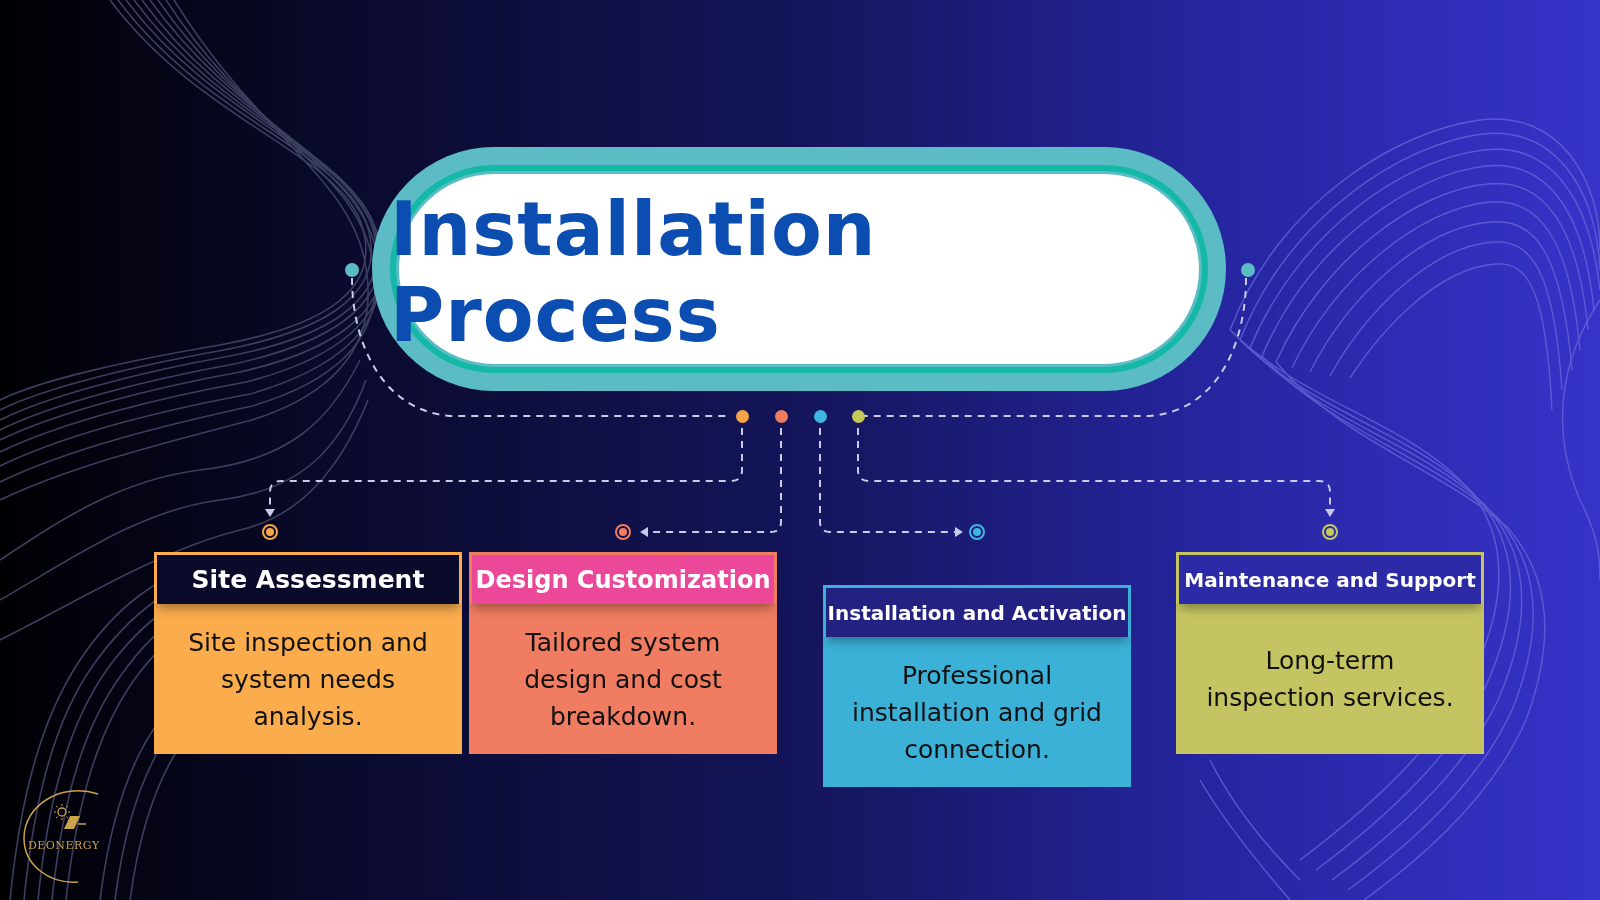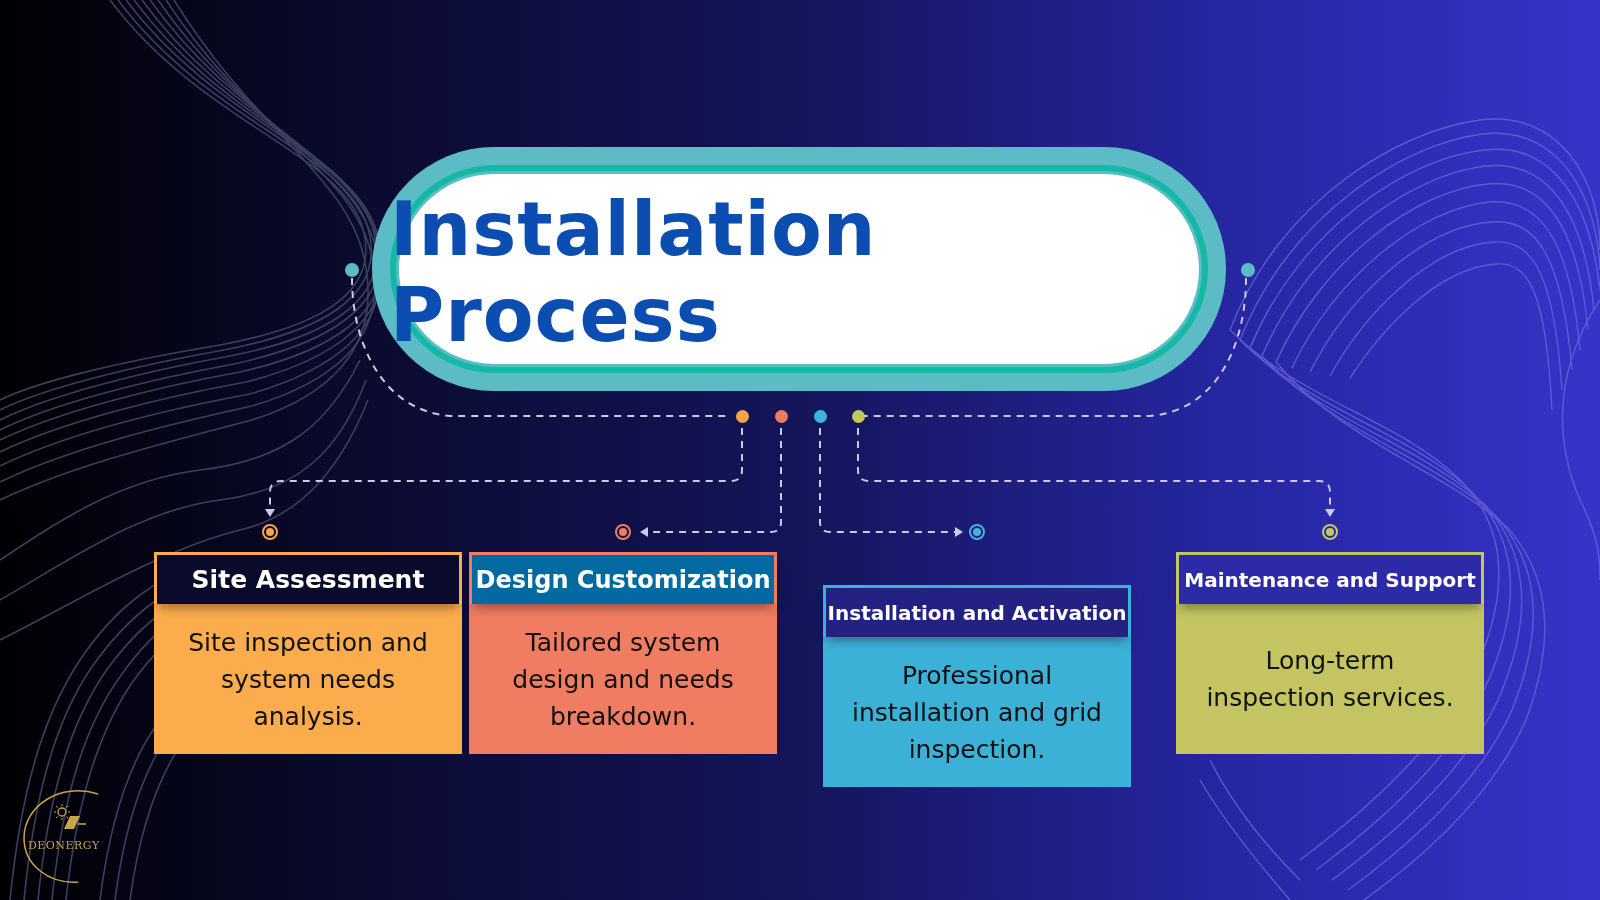--- a/index.html
+++ b/index.html
@@ -156,31 +156,31 @@
 <div class="dot" style="left:1326px; top:528px; width:8px; height:8px; background:#c4c95c;"></div>
 
 <div class="card" style="left:116px; background:#fbac4c;margin-left:38px;">
   <div class="card-head" style="background:#0a0a2a; border-color:#fbac4c; font-size:25px;">
     <span>Site Assessment</span>
   </div>
   <div class="card-body">Site inspection and system needs analysis.</div>
 </div>
 
 <div class="card" style="left:469px; background:#f07c61;">
-  <div class="card-head" style="background:#0369a1; border-color:#f07c61; font-size:24px;">
+  <div class="card-head" style="background:#ec4899; border-color:#f07c61; font-size:24px;">
     <span>Design Customization</span>
   </div>
-  <div class="card-body">Tailored system design and needs breakdown.</div>
+  <div class="card-body">Tailored system design and cost breakdown.</div>
 </div>
 
 <div class="card" style="left:823px; background:#3cb1d8;margin-top:33px;">
   <div class="card-head" style="background:#232282; border-color:#3cb1d8; font-size:20px;">
     <span>Installation and Activation</span>
   </div>
-  <div class="card-body">Professional installation and grid inspection.</div>
+  <div class="card-body">Professional installation and grid connection.</div>
 </div>
 
 <div class="card" style="left:1176px; background:#c4c562;">
   <div class="card-head" style="background:#2d2aa8; border-color:#c4c562; font-size:20px;text-align:right;">
     <span>Maintenance and Support</span>
   </div>
   <div class="card-body">Long-term inspection services.</div>
 </div>
 
 <svg class="logo" viewBox="0 0 88 100">

